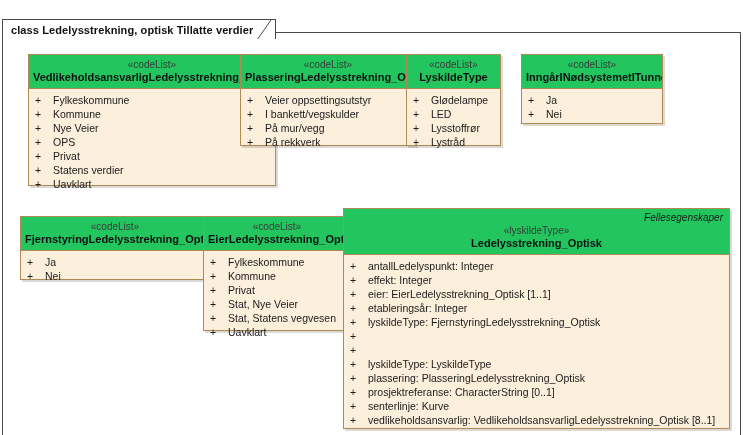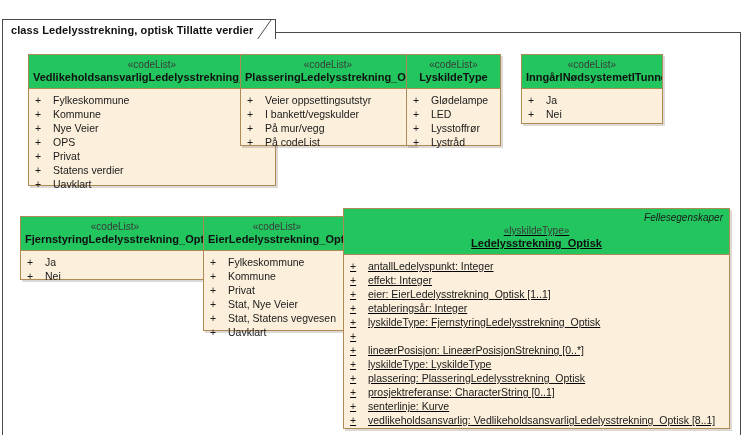--- a/index.html
+++ b/index.html
@@ -125,21 +125,21 @@
     white-space: nowrap;
   }
 
   
   #box-vedlikehold { left: 28px;  top: 36px;  width: 248px; height: 132px; z-index: 1; }
   #box-plassering  { left: 240px; top: 36px;  width: 176px; height: 92px;  z-index: 2; }
   #box-lyskilde    { left: 406px; top: 36px;  width: 95px;  height: 92px;  z-index: 3; }
   #box-inngaar     { left: 521px; top: 36px;  width: 142px; height: 70px;  z-index: 1; }
   #box-fjernstyring{ left: 20px;  top: 198px; width: 190px; height: 64px;  z-index: 1; }
   #box-eier        { left: 203px; top: 198px; width: 148px; height: 115px; z-index: 2; }
-  #box-feature     { left: 343px; top: 190px; width: 387px; height: 221px; z-index: 3; text-decoration: underline; }
+  #box-feature     { left: 343px; top: 190px; width: 387px; height: 221px; z-index: 3; }
 
   #box-feature .uml-head { padding-top: 16px; }
 </style>
 </head>
 <body>
 
 <div id="canvas">
 
   <div class="frame-border"></div>
 
@@ -202,21 +202,21 @@
       <div class="attr">
           <span class="vis">+</span>
           <span class="txt">I bankett/vegskulder</span>
         </div>
       <div class="attr">
           <span class="vis">+</span>
           <span class="txt">På mur/vegg</span>
         </div>
       <div class="attr">
           <span class="vis">+</span>
-          <span class="txt">På codeList</span>
+          <span class="txt">På rekkverk</span>
         </div>
     </div>
   </div>
 
   <div class="uml" id="box-lyskilde">
     <div class="uml-head">
       <div class="stereotype">«codeList»</div>
       <div class="classname">LyskildeType</div>
     </div>
     <div class="uml-body">
@@ -331,21 +331,20 @@
         </div>
       <div class="attr">
           <span class="vis">+</span>
           <span class="txt">lyskildeType: FjernstyringLedelysstrekning_Optisk</span>
         </div>
       <div class="attr">
           <span class="vis">+</span>
         </div>
       <div class="attr">
           <span class="vis">+</span>
-          <span class="txt">lineærPosisjon: LineærPosisjonStrekning [0..*]</span>
         </div>
       <div class="attr">
           <span class="vis">+</span>
           <span class="txt">lyskildeType: LyskildeType</span>
         </div>
       <div class="attr">
           <span class="vis">+</span>
           <span class="txt">plassering: PlasseringLedelysstrekning_Optisk</span>
         </div>
       <div class="attr">

